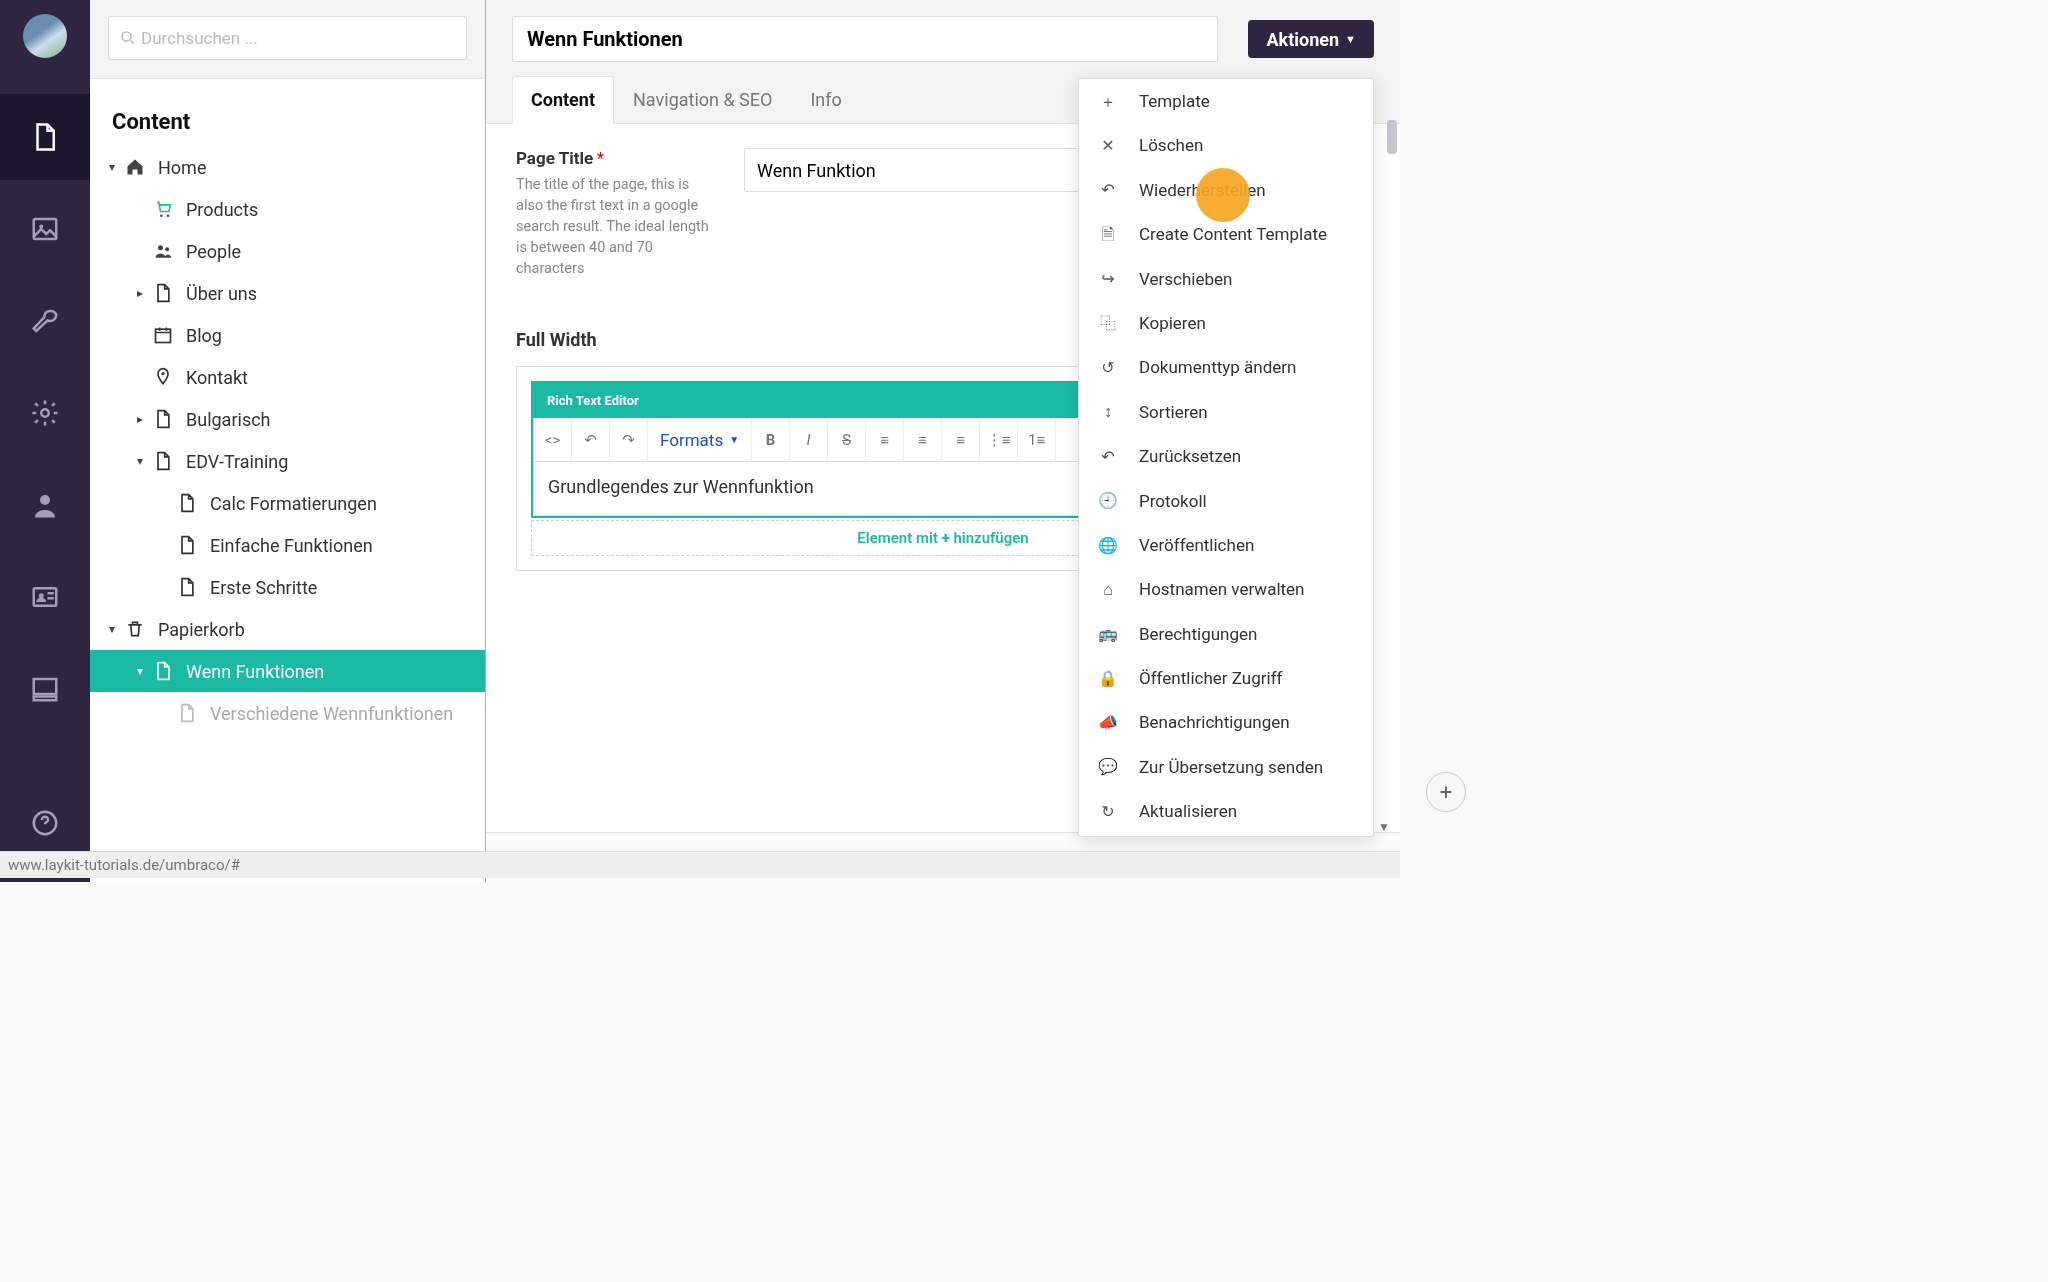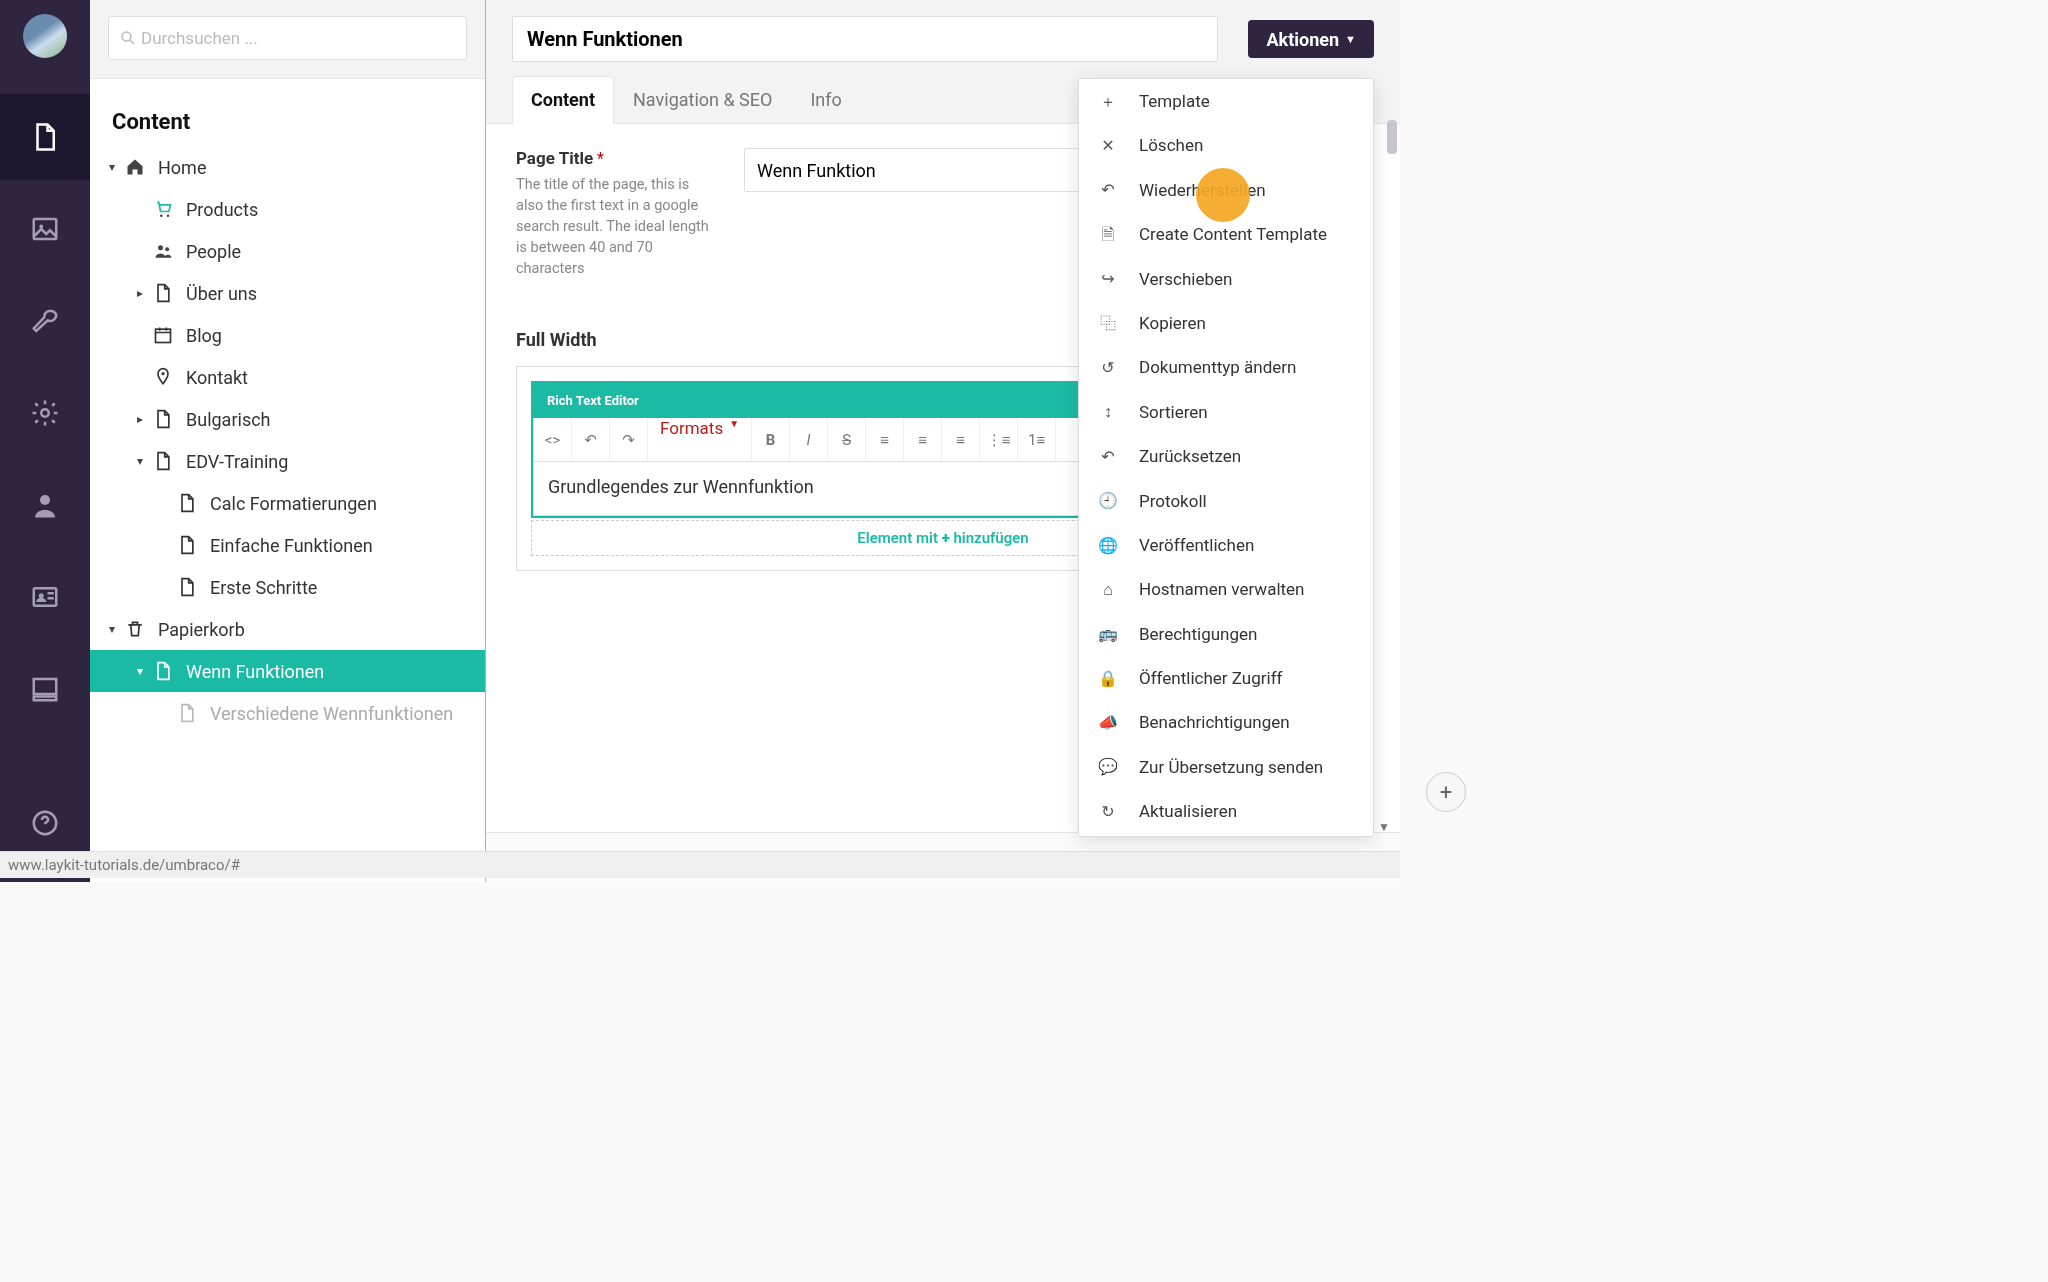--- a/index.html
+++ b/index.html
@@ -51,21 +51,21 @@
 .field-label .req { color: #c00; }
 .field-label .desc { color: #888; font-size: 14.5px; margin-top: 6px; line-height: 1.45; }
 .field-input { flex: 1; }
 .text-input { width: 100%; height: 44px; border: 1px solid #ddd; font-size: 18px; padding: 0 12px; border-radius: 2px; }
 .fw-label { font-weight: 700; font-size: 18px; margin: 40px 0 16px 0; }
 .grid-box { border: 1px solid #ddd; padding: 14px; }
 .rte { border: 2px solid #1bbaa5; }
 .rte-head { background: #1bbaa5; color: #fff; font-weight: 700; padding: 10px 14px; font-size: 13px;}
 .rte-tb { display: flex; align-items: center; border: 1px solid #ddd; border-top: none; background: #fff; height: 44px; gap: 0; }
 .rte-tb .tb-btn { width: 38px; height: 100%; display: inline-flex; align-items: center; justify-content: center; color: #777; font-size: 15px; border-right: 1px solid #eee; cursor: pointer;}
-.rte-tb .formats { padding: 0 12px; border-right: 1px solid #eee; height: 100%; display: inline-flex; gap: 6px; color: #b91c1c; font-size: 17px; cursor: pointer;}
+.rte-tb .formats { padding: 0 12px; border-right: 1px solid #eee; height: 100%; display: inline-flex; align-items: center; gap: 6px; color: #1d4ed8; font-size: 17px; cursor: pointer;}
 .rte-body { padding: 14px 14px 18px 14px; font-size: 18px; border: 1px solid #ddd; border-top: none; background: #fff; }
 .add-row { border: 1px dashed #ccc; text-align: center; padding: 8px; margin-top: 2px; color: #1bbaa5; font-weight: 600; font-size: 15px; cursor: pointer;}
 .add-row .plus { font-weight: 900; }
 .add-circle { position: absolute; left: 940px; top: 772px; width: 40px; height: 40px; border-radius: 50%; border: 1px solid #ccc; background: #f7f7f7; display: flex; align-items: center; justify-content: center; font-size: 22px; color: #666; cursor: pointer;}
 .breadcrumb { height: 50px; border-top: 1px solid #e5e5e5; padding: 4px 20px 0px 20px; color: #888; font-size: 16px; display: flex; align-items: flex-end; background:#fafafa;}
 
 
 .dropdown { position: absolute; right: 26px; top: 78px; width: 296px; background: #fff; border: 1px solid #ddd; border-radius: 3px; box-shadow: 0 4px 18px rgba(0,0,0,0.12); z-index: 50; padding-bottom: 2px;}
 .dropdown .ditem { display: flex; align-items: center; gap: 20px; padding: 12px 18px; font-size: 17px; color: #333; cursor: pointer; line-height:1.2;}
 .dropdown .dicon { width: 22px; text-align: center; color: #555; font-size: 16px;}

